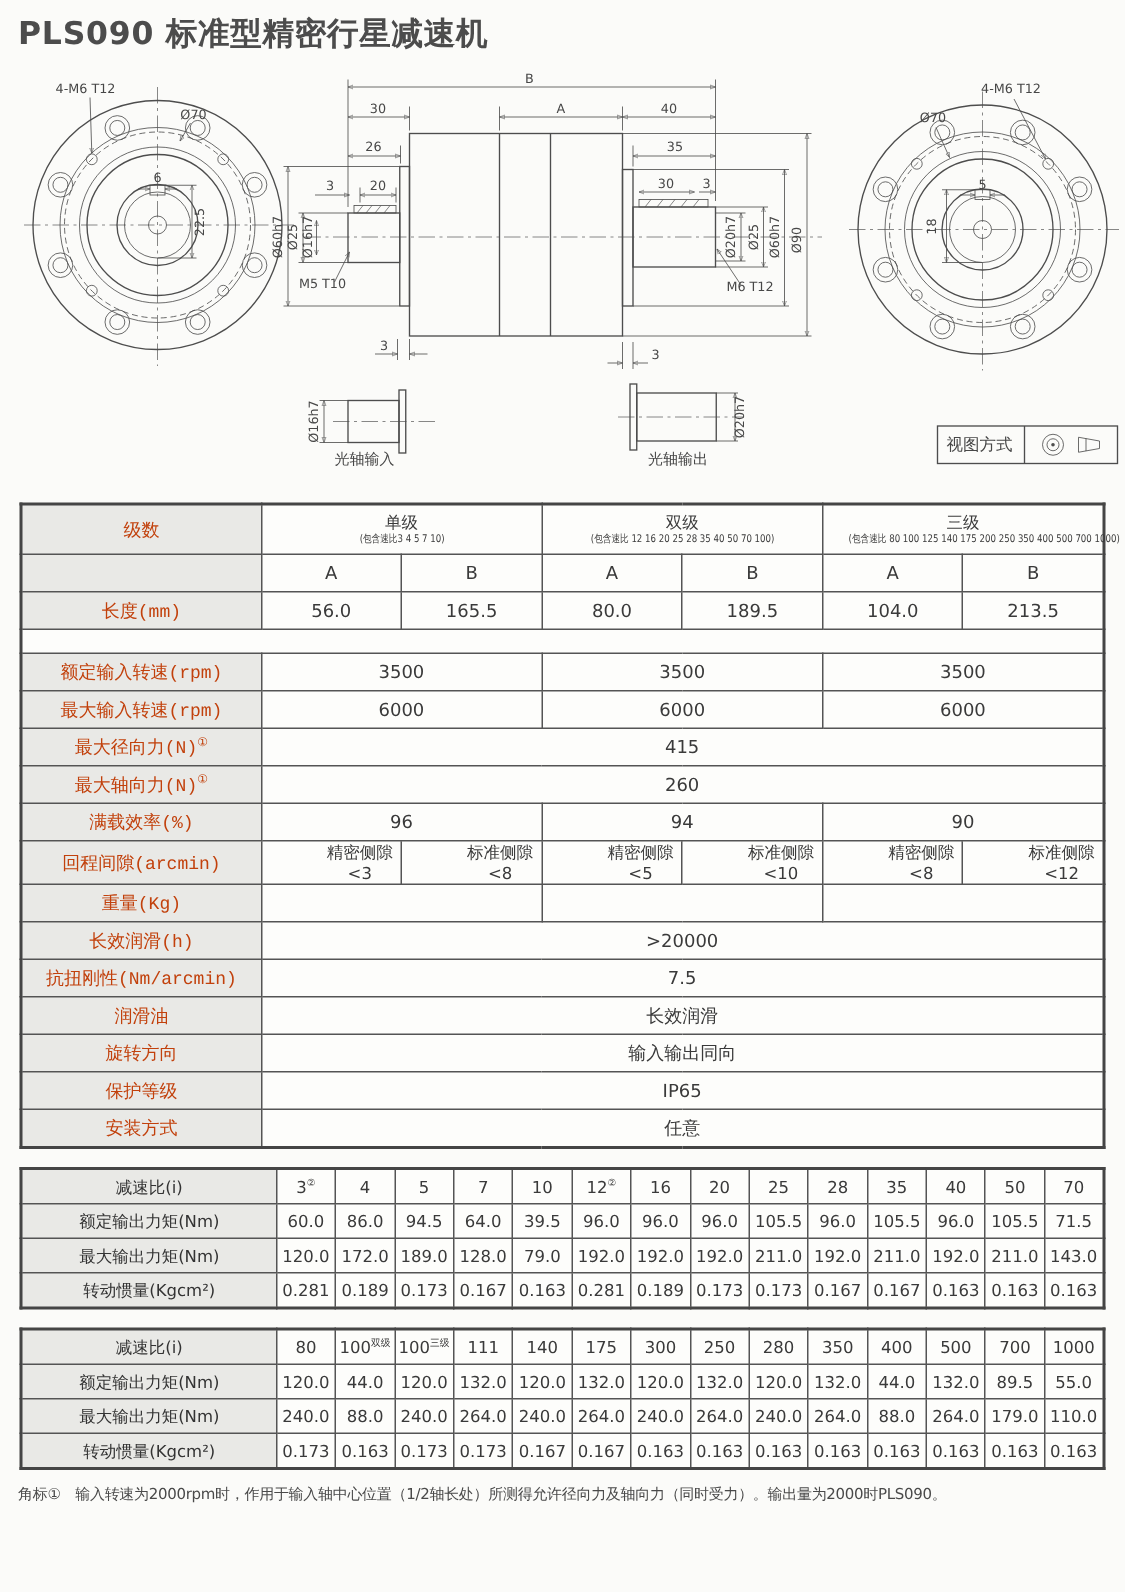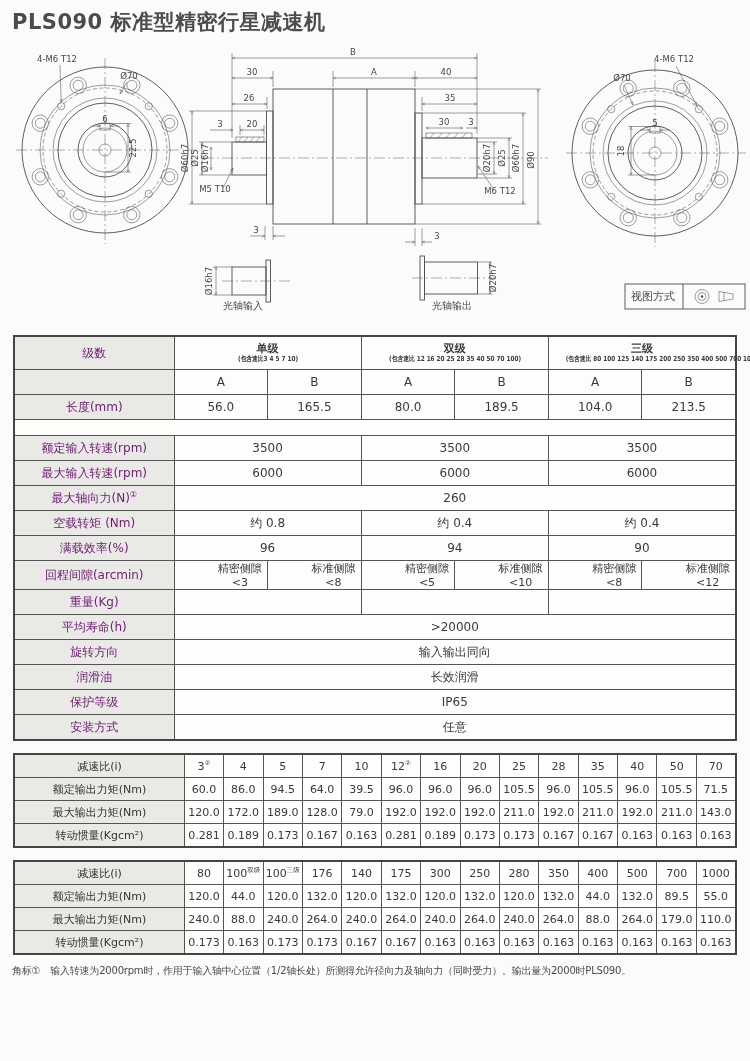--- a/index.html
+++ b/index.html
@@ -22,22 +22,22 @@
   svg .dash{stroke-width:0.55;stroke-dasharray:4 2.5;}
   svg .hatch{stroke-width:0.45;}
   svg text{fill:#474747;font-size:8.5px;font-family:"DejaVu Sans","Liberation Sans",sans-serif;stroke:none;}
   svg text.cap{font-size:10px;}
   svg text.vm{font-size:11px;}
   svg .dot{fill:#4d4d4d;stroke:none;}
   
   table{border-collapse:collapse;table-layout:fixed;width:722px;margin:0 auto;background:#fdfdfb;}
   .spec{margin-top:5px;border:2px solid #454545;}
   .spec th,.spec td{border:1px solid #545454;text-align:center;vertical-align:middle;padding:0;font-weight:normal;}
-  .spec .lbl{background:#e9e9e6;font-size:12px;height:24px;color:#701a75;}
-  .spec .ghead{height:32px;font-weight:bold;}
+  .spec .lbl{background:#e9e9e6;font-size:12px;height:24px;color:#c2410c;font-family:Liberation Mono, monospace;}
+  .spec .ghead{height:32px;}
   .gname{font-size:11px;line-height:13px;}
   .gsub{font-size:7px;line-height:9px;white-space:nowrap;transform:scaleX(0.82);transform-origin:50% 50%;}
   .spec .ab{height:23px;font-size:12px;}
   .spec .val{font-size:12px;height:24px;margin-top:29px;}
   .spec .sm{font-size:11px;padding-left:38px;}
   .spec .spacer{height:15px;}
   sup{font-size:8px;line-height:0;}
   .ratio{margin-top:12px;border:2px solid #454545;}
   .ratio th,.ratio td{border:1px solid #545454;text-align:center;padding:0;font-size:11px;height:22px;font-weight:normal;}
   .ratio .lbl{background:#e9e9e6;color:#333;}
@@ -335,28 +335,26 @@
         <td class="val" colspan="2">3500</td>
         <td class="val" colspan="2">3500</td>
       </tr>
       <tr>
         <th class="lbl">最大输入转速(rpm)</th>
         <td class="val" colspan="2">6000</td>
         <td class="val" colspan="2">6000</td>
         <td class="val" colspan="2">6000</td>
       </tr>
       <tr>
+        <th class="lbl">最大径向力(N)<sup>①</sup></th>
+        <td class="val" colspan="6">415</td>
+      </tr>
+      <tr>
         <th class="lbl">最大轴向力(N)<sup>①</sup></th>
         <td class="val" colspan="6">260</td>
-      </tr>
-      <tr>
-        <th class="lbl">空载转矩 (Nm)</th>
-        <td class="val" colspan="2">约 0.8</td>
-        <td class="val" colspan="2">约 0.4</td>
-        <td class="val" colspan="2">约 0.4</td>
       </tr>
       <tr>
         <th class="lbl">满载效率(%)</th>
         <td class="val" colspan="2">96</td>
         <td class="val" colspan="2">94</td>
         <td class="val" colspan="2">90</td>
       </tr>
       <tr>
         <th class="lbl">回程间隙(arcmin)</th>
         <td class="val sm" colspan="1">精密侧隙 &lt;3</td>
@@ -366,30 +364,34 @@
         <td class="val sm" colspan="1">精密侧隙 &lt;8</td>
         <td class="val sm" colspan="1">标准侧隙 &lt;12</td>
       </tr>
       <tr>
         <th class="lbl">重量(Kg)</th>
         <td class="val" colspan="2"></td>
         <td class="val" colspan="2"></td>
         <td class="val" colspan="2"></td>
       </tr>
       <tr>
-        <th class="lbl">平均寿命(h)</th>
+        <th class="lbl">长效润滑(h)</th>
         <td class="val" colspan="6">&gt;20000</td>
+      </tr>
+      <tr>
+        <th class="lbl">抗扭刚性(Nm/arcmin)</th>
+        <td class="val" colspan="6">7.5</td>
+      </tr>
+      <tr>
+        <th class="lbl">润滑油</th>
+        <td class="val" colspan="6">长效润滑</td>
       </tr>
       <tr>
         <th class="lbl">旋转方向</th>
         <td class="val" colspan="6">输入输出同向</td>
-      </tr>
-      <tr>
-        <th class="lbl">润滑油</th>
-        <td class="val" colspan="6">长效润滑</td>
       </tr>
       <tr>
         <th class="lbl">保护等级</th>
         <td class="val" colspan="6">IP65</td>
       </tr>
       <tr>
         <th class="lbl">安装方式</th>
         <td class="val" colspan="6">任意</td>
       </tr>
     </tbody>
@@ -501,21 +503,21 @@
       <col style="width: 39.4px;">
       <col style="width: 39.4px;">
       <col style="width: 39.4px;">
     </colgroup>
     <tbody>
       <tr>
         <th class="lbl">减速比(i)</th>
         <td>80</td>
         <td>100<span class="rsup">双级</span></td>
         <td>100<span class="rsup">三级</span></td>
-        <td>176</td>
+        <td>111</td>
         <td>140</td>
         <td>175</td>
         <td>300</td>
         <td>250</td>
         <td>280</td>
         <td>350</td>
         <td>400</td>
         <td>500</td>
         <td>700</td>
         <td>1000</td>

